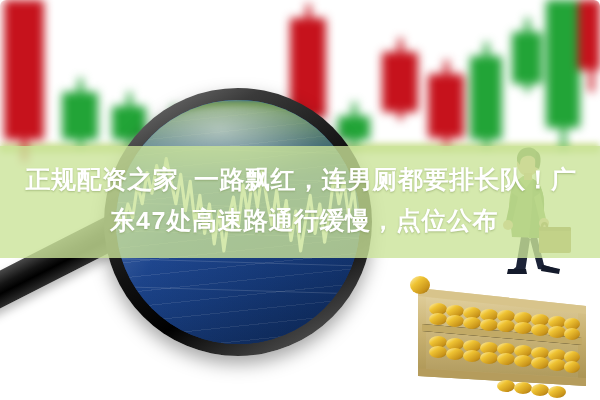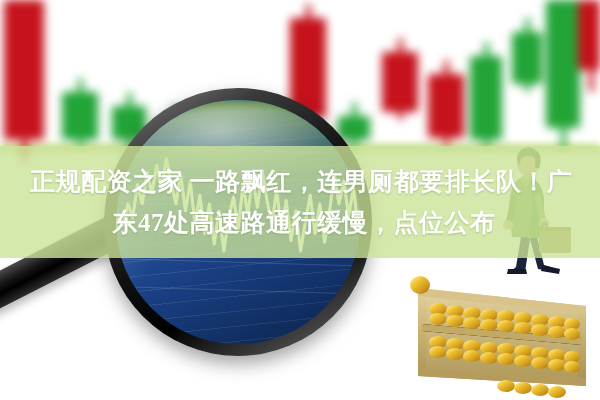--- a/index.html
+++ b/index.html
@@ -6,21 +6,22 @@
     margin: 0;
     padding: 0;
     background: #ffffff;
   }
   #stage {
     position: relative;
     width: 600px;
     height: 400px;
     overflow: hidden;
     background: #ffffff;
-    font-family: Liberation Serif, serif;
+    font-family: Liberation Mono, monospace;
+    border-radius: 6px;
   }
 
   
   .bg-photo {
     position: absolute;
     inset: 0;
     background: #ffffff;
   }
 
   

